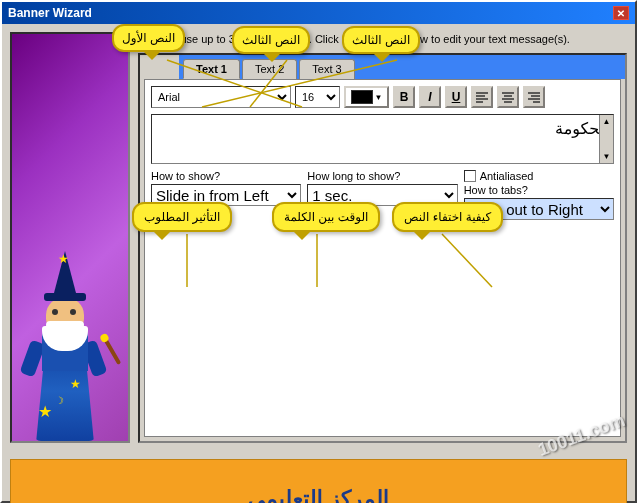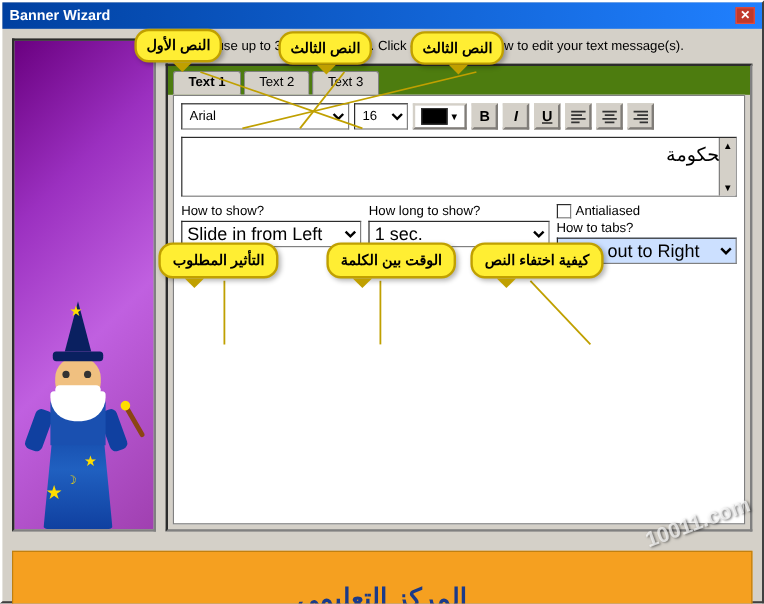--- a/index.html
+++ b/index.html
@@ -83,23 +83,24 @@
     }
     .tabs-container {
       display: flex;
       flex-direction: column;
       border: 2px inset #808080;
       background: #d4d0c8;
       flex: 1;
     }
     .tabs-row {
       display: flex;
-      background: #4d7c0f;
+      background: #3b82f6;
       padding: 4px 4px 0;
       gap: 2px;
+      margin-left: 39px;
     }
     .tab {
       padding: 3px 12px;
       border: 1px solid #808080;
       border-bottom: none;
       background: #d4d0c8;
       cursor: pointer;
       font-size: 11px;
       border-radius: 3px 3px 0 0;
     }
@@ -242,21 +243,21 @@
     }
 
     
     .callout {
       position: absolute;
       background: #ffee33;
       border: 2px solid #c0a000;
       border-radius: 12px;
       padding: 6px 10px;
       font-size: 12px;
-      font-weight: bold;
+      font-weight: normal;
       color: #000;
       direction: rtl;
       text-align: right;
       z-index: 10;
       box-shadow: 2px 2px 4px rgba(0,0,0,0.3);
     }
     .callout::after {
       content: '';
       position: absolute;
       border: 8px solid transparent;

